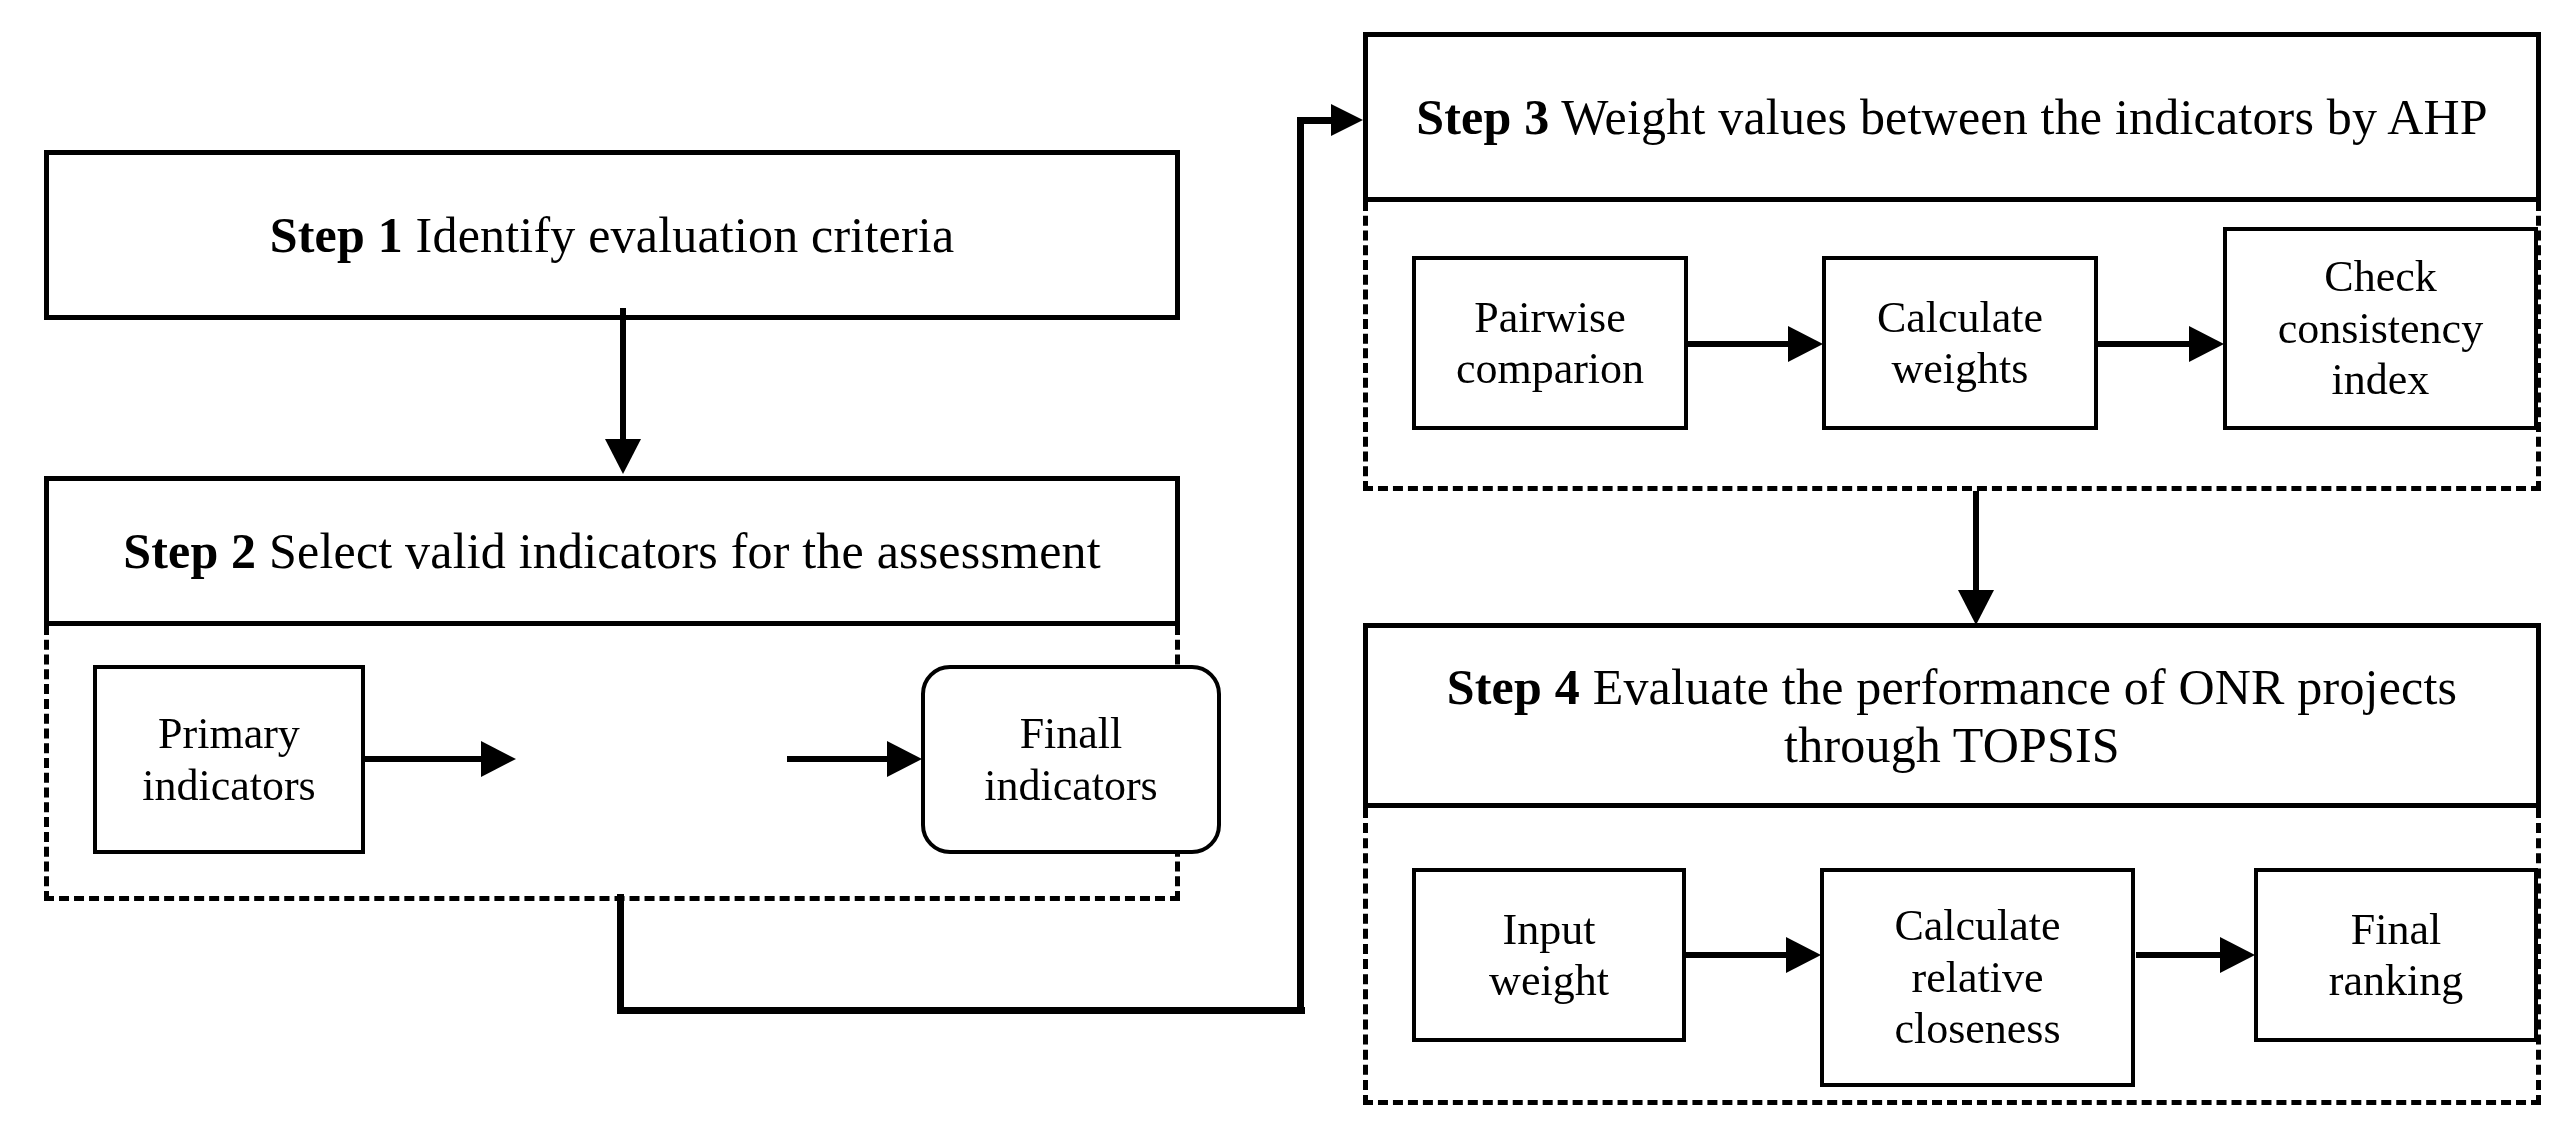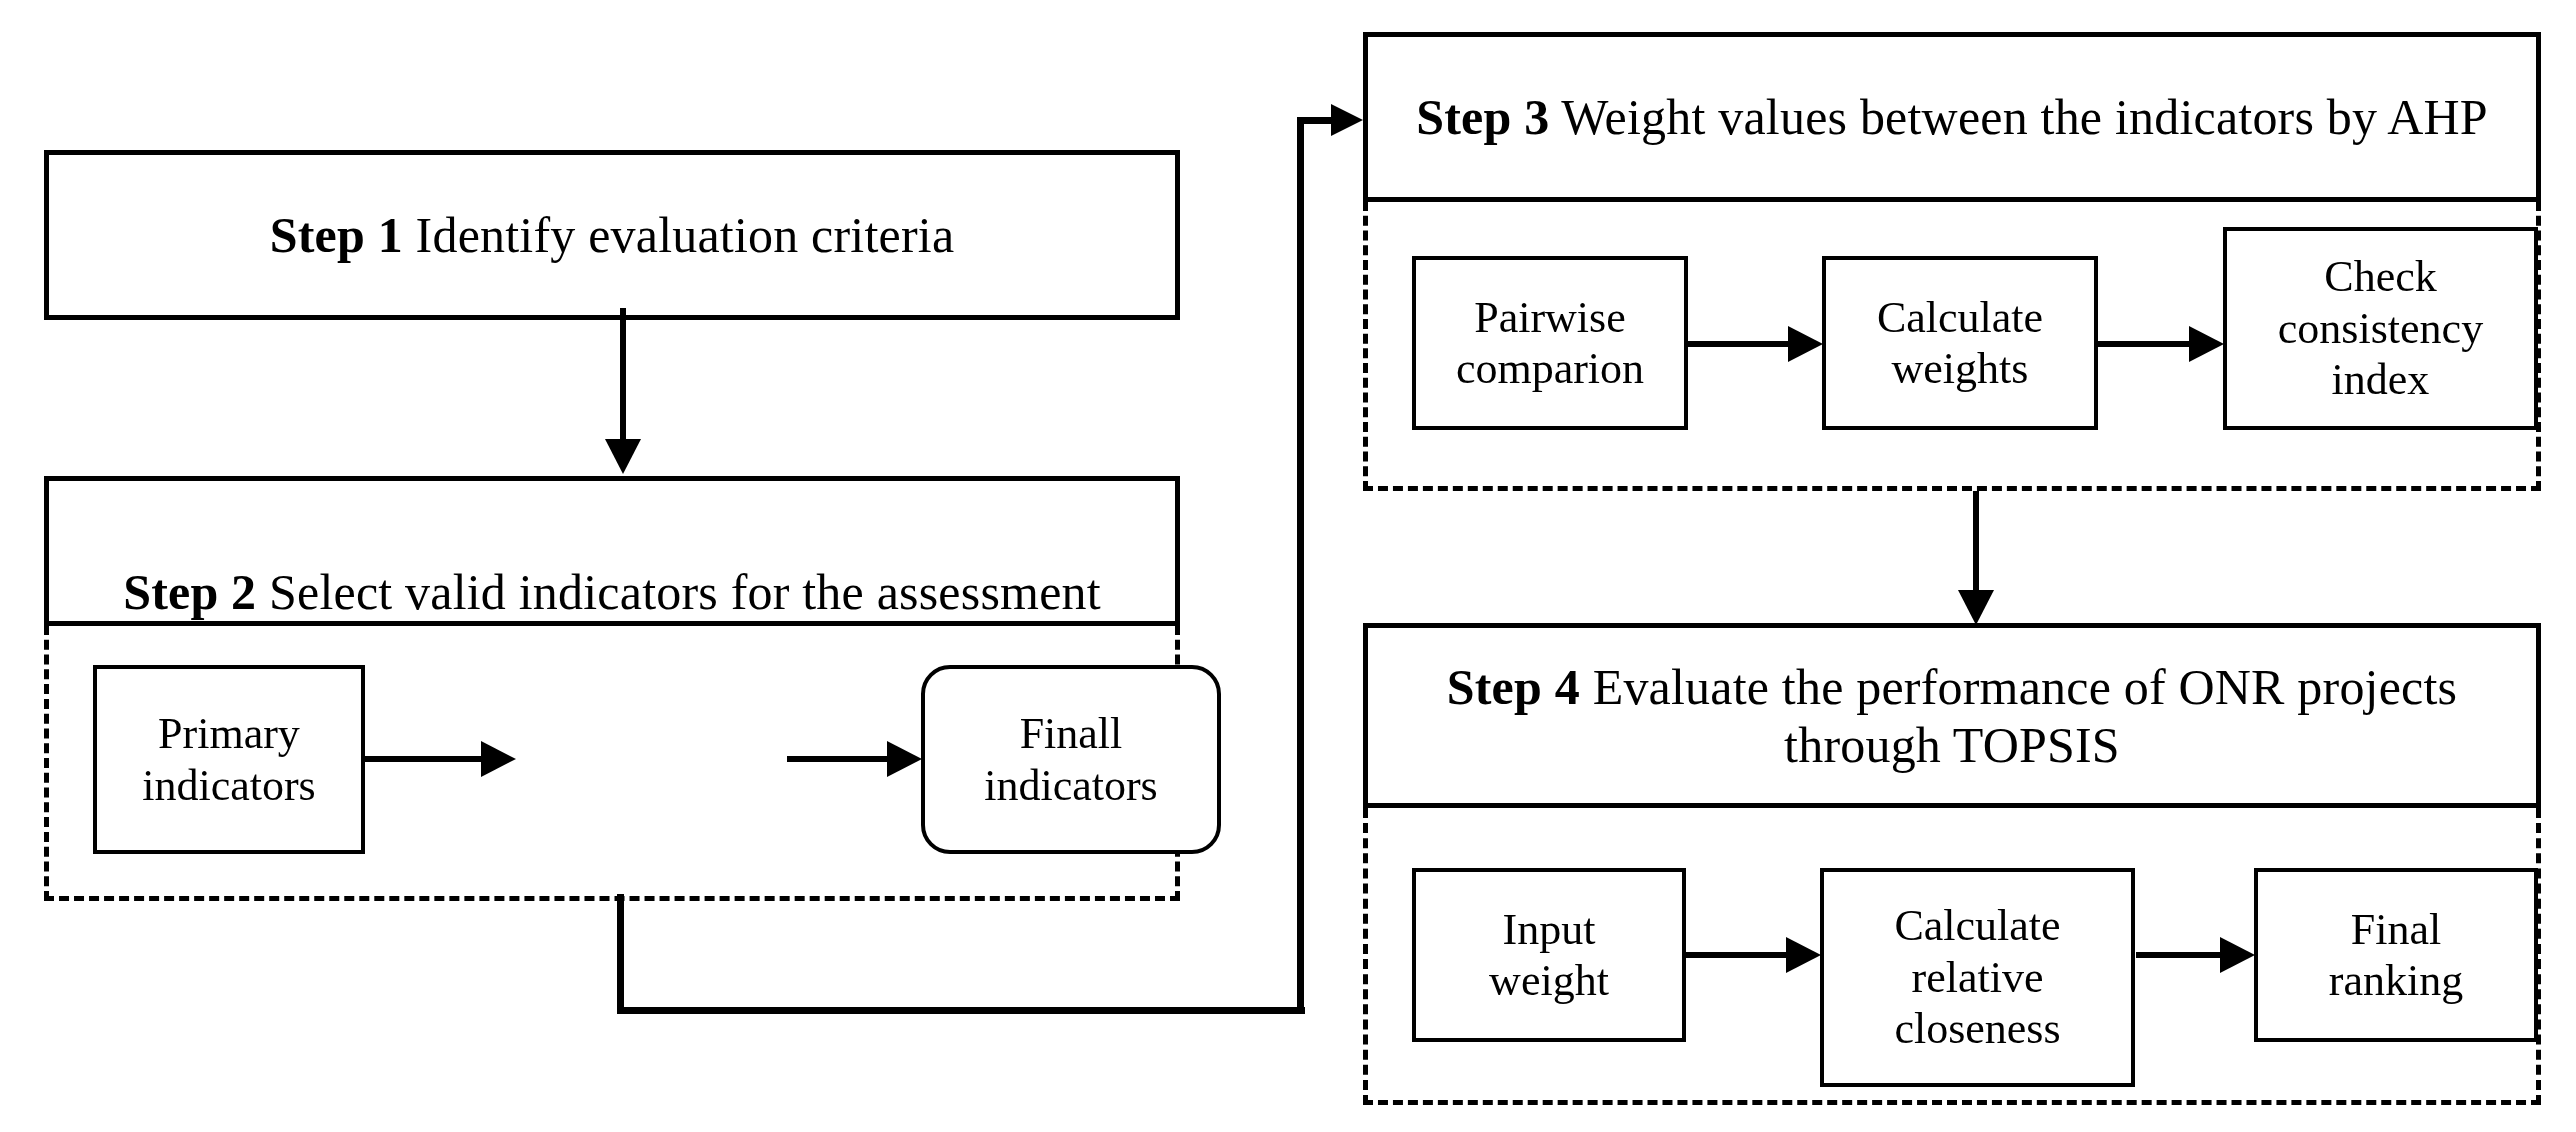--- a/index.html
+++ b/index.html
@@ -124,21 +124,21 @@
   <div class="solid-box header-box" style="left:44px; top:138px; width:1136px; height:170px;margin-top:12px;">
     <div class="htext">
       <b>Step 1</b>
       <span> Identify evaluation criteria</span>
     </div>
   </div>
 
   <div class="vline" style="left:620px; top:308px; height:134px;"></div>
   <div class="arrow-down" style="left:605px; top:439px;"></div>
 
-  <div class="solid-box header-box" style="left:44px; top:476px; width:1136px; height:150px;align-items:flex-end;">
+  <div class="solid-box header-box" style="left:44px; top:476px; width:1136px; height:150px;">
     <div class="htext">
       <b>Step 2</b>
       <span> Select valid indicators for the assessment</span>
     </div>
   </div>
 
   <div class="panel-dashed" style="left:44px; top:625px; width:1136px; height:276px;"></div>
 
   <div class="sub-box" style="left:93px; top:665px; width:272px; height:189px;">
     <div class="stext">Primary

